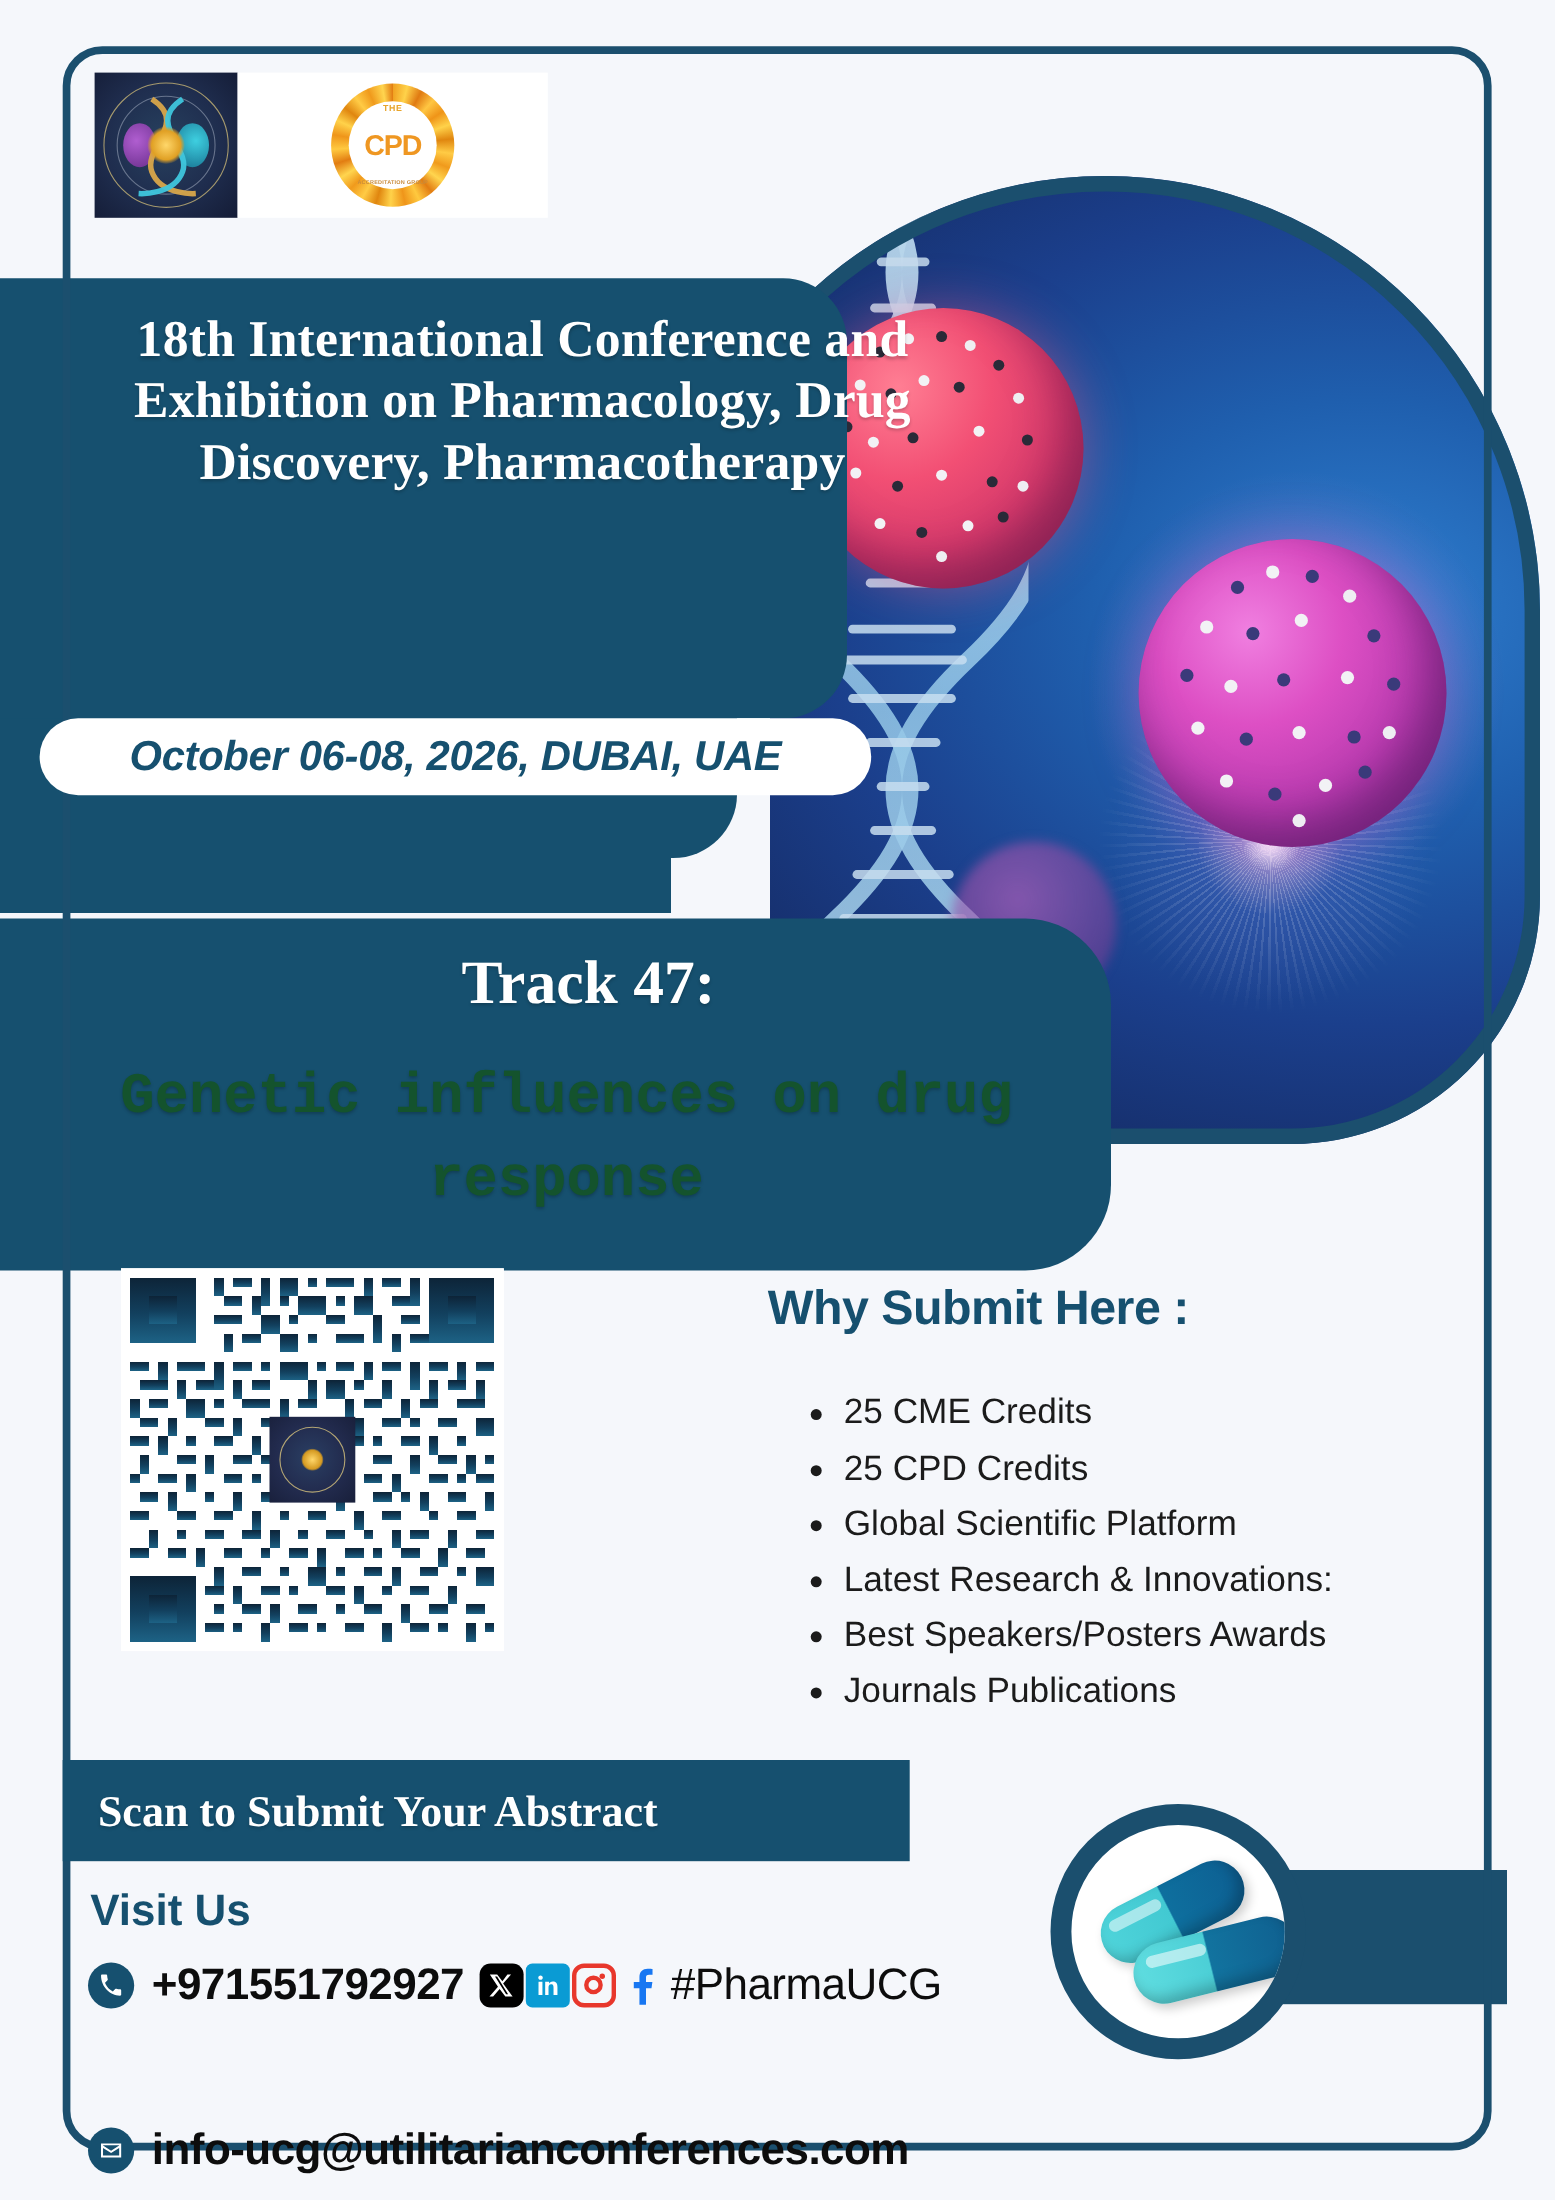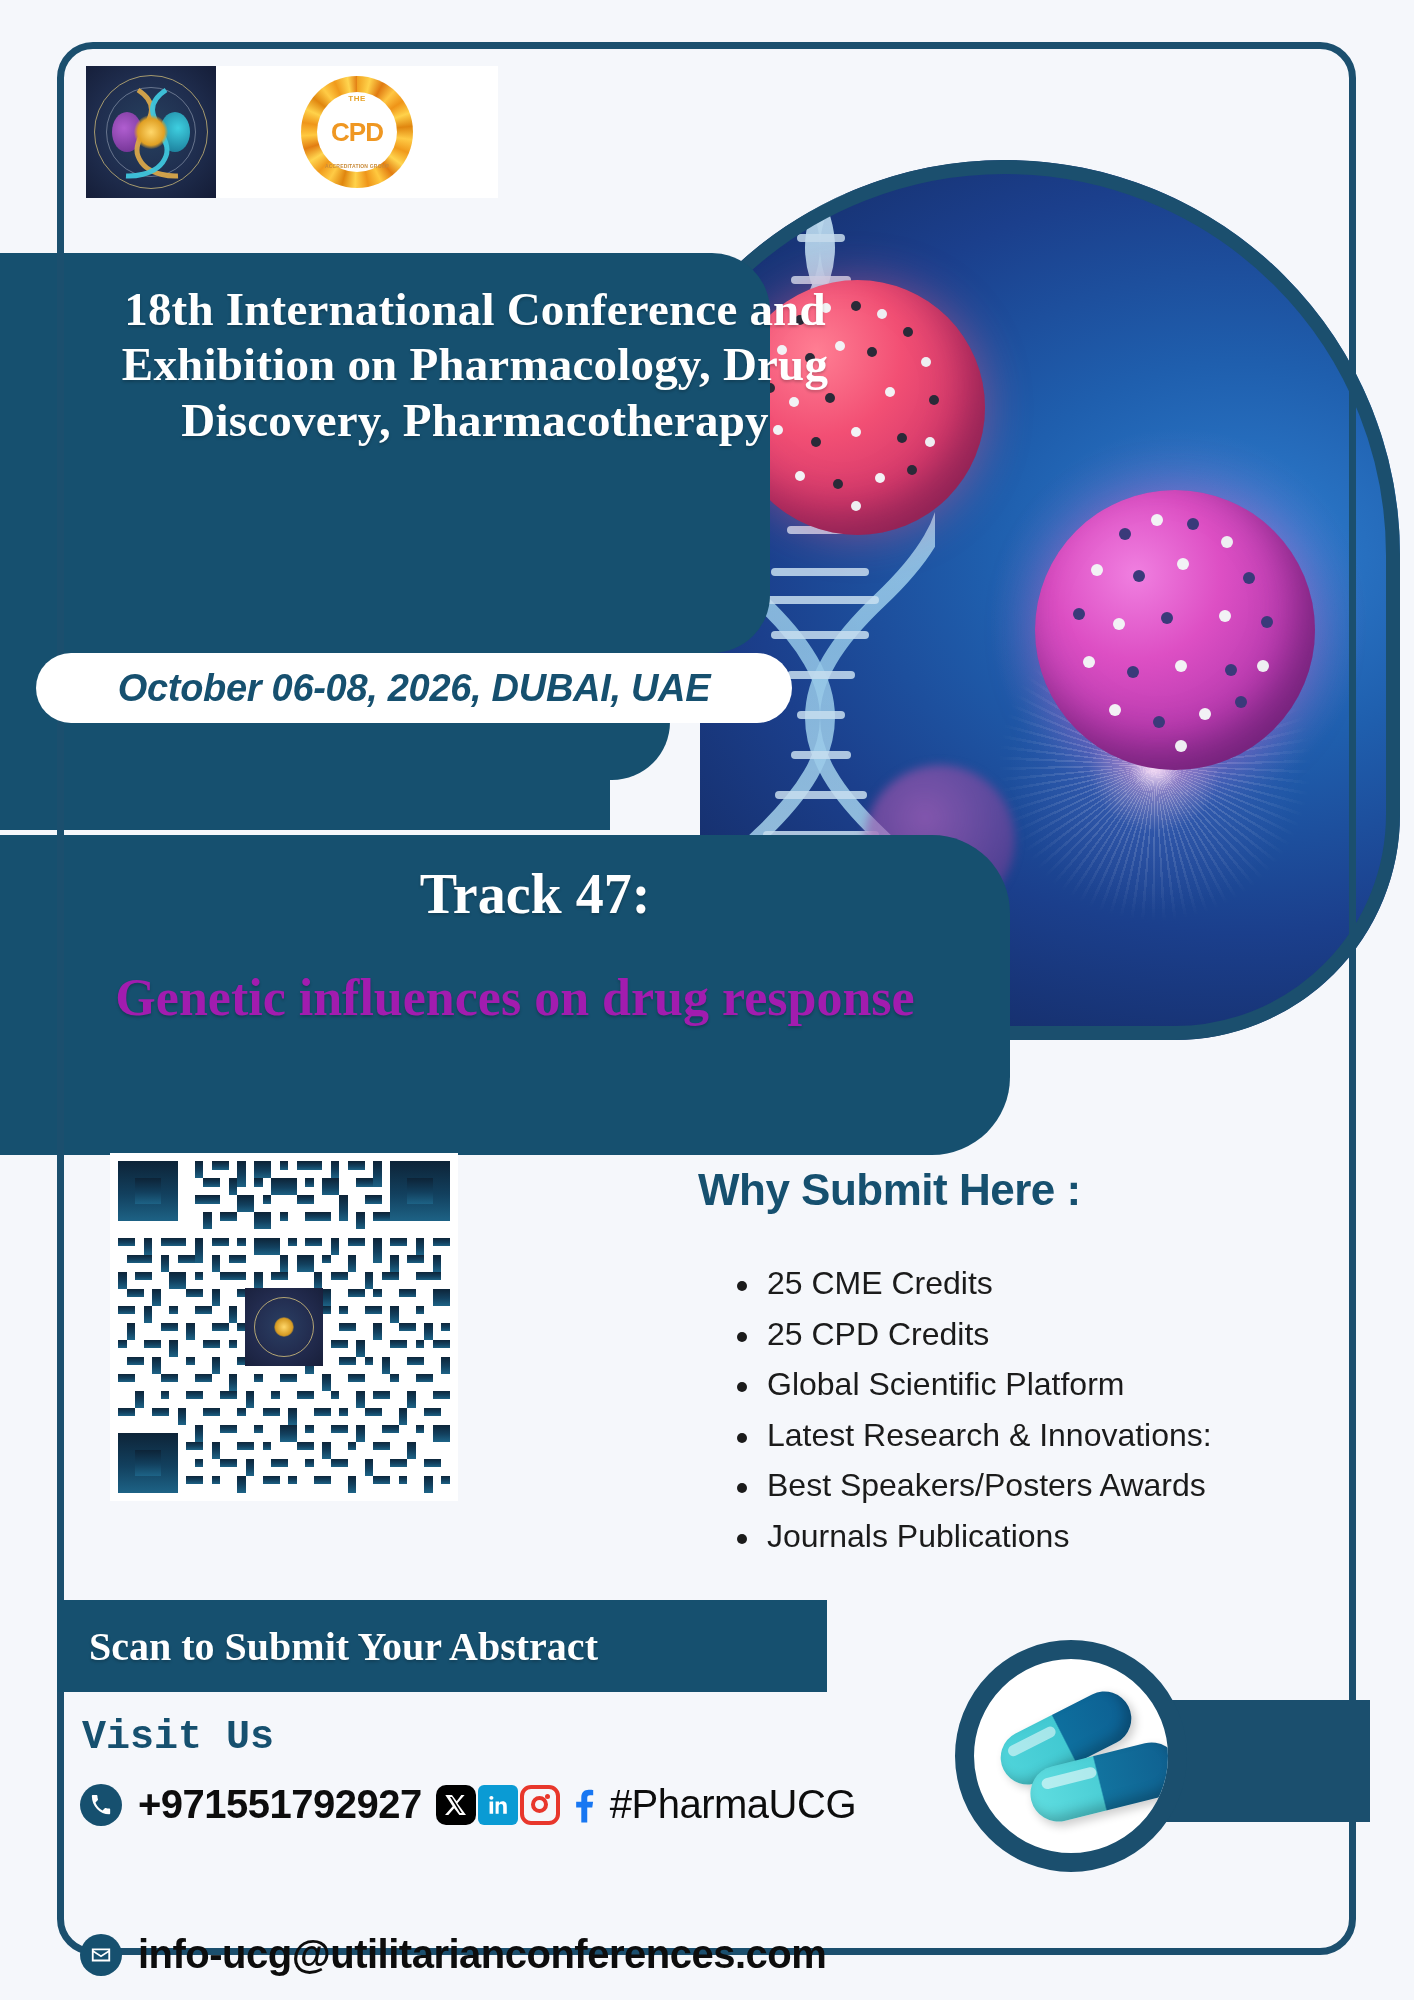--- a/index.html
+++ b/index.html
@@ -113,21 +113,21 @@
     position:absolute;left:-95px;top:835px;width:1105px;height:320px;
     background:#16506f;border-radius:0 78px 78px 0;z-index:4;
   }
   .track-no{
     position:absolute;left:90px;top:862px;width:890px;text-align:center;
     color:#ffffff;font-family:"Liberation Serif", serif;font-weight:bold;
     font-size:56px;z-index:6;text-shadow:0 2px 3px rgba(0,0,0,.22);
   }
   .track-title{
     position:absolute;left:50px;top:960px;width:930px;text-align:center;
-    color:#a21caf;font-family:Liberation Serif, serif;font-weight:bold;
+    color:#14532d;font-family:Liberation Mono, monospace;font-weight:bold;
     font-size:52px;line-height:1.45;z-index:6;text-shadow:0 2px 3px rgba(0,0,0,.22);
   }
 
   
   .logo-row{position:absolute;left:86px;top:66px;height:132px;display:flex;align-items:stretch;z-index:6;}
   .logo-main{
     width:130px;height:132px;
     background:radial-gradient(circle at 48% 48%, #27415f 0%, #1f2d4e 55%, #141c36 100%);
     position:relative;overflow:hidden;
   }
@@ -210,21 +210,21 @@
   }
   .scan-bar span{
     color:#ffffff;font-family:"Liberation Serif", serif;font-weight:bold;
     font-size:40px;margin-left:32px;text-shadow:0 2px 3px rgba(0,0,0,.2);
   }
 
   
   .visit-us{
     position:absolute;left:82px;top:1715px;
     font-size:40px;font-weight:bold;color:#16506f;z-index:6;
-    font-family:Liberation Mono, monospace;
+    font-family:Liberation Sans, sans-serif;
   }
   .contact-row{position:absolute;left:80px;display:flex;align-items:center;z-index:6;}
   .row-phone{top:1782px;}
   .row-mail{top:1932px;}
   .cicon{
     width:42px;height:42px;border-radius:50%;background:#16506f;
     display:flex;align-items:center;justify-content:center;flex:0 0 auto;margin-right:16px;
   }
   .cicon svg{width:22px;height:22px;fill:#ffffff;}
   .ctext{

